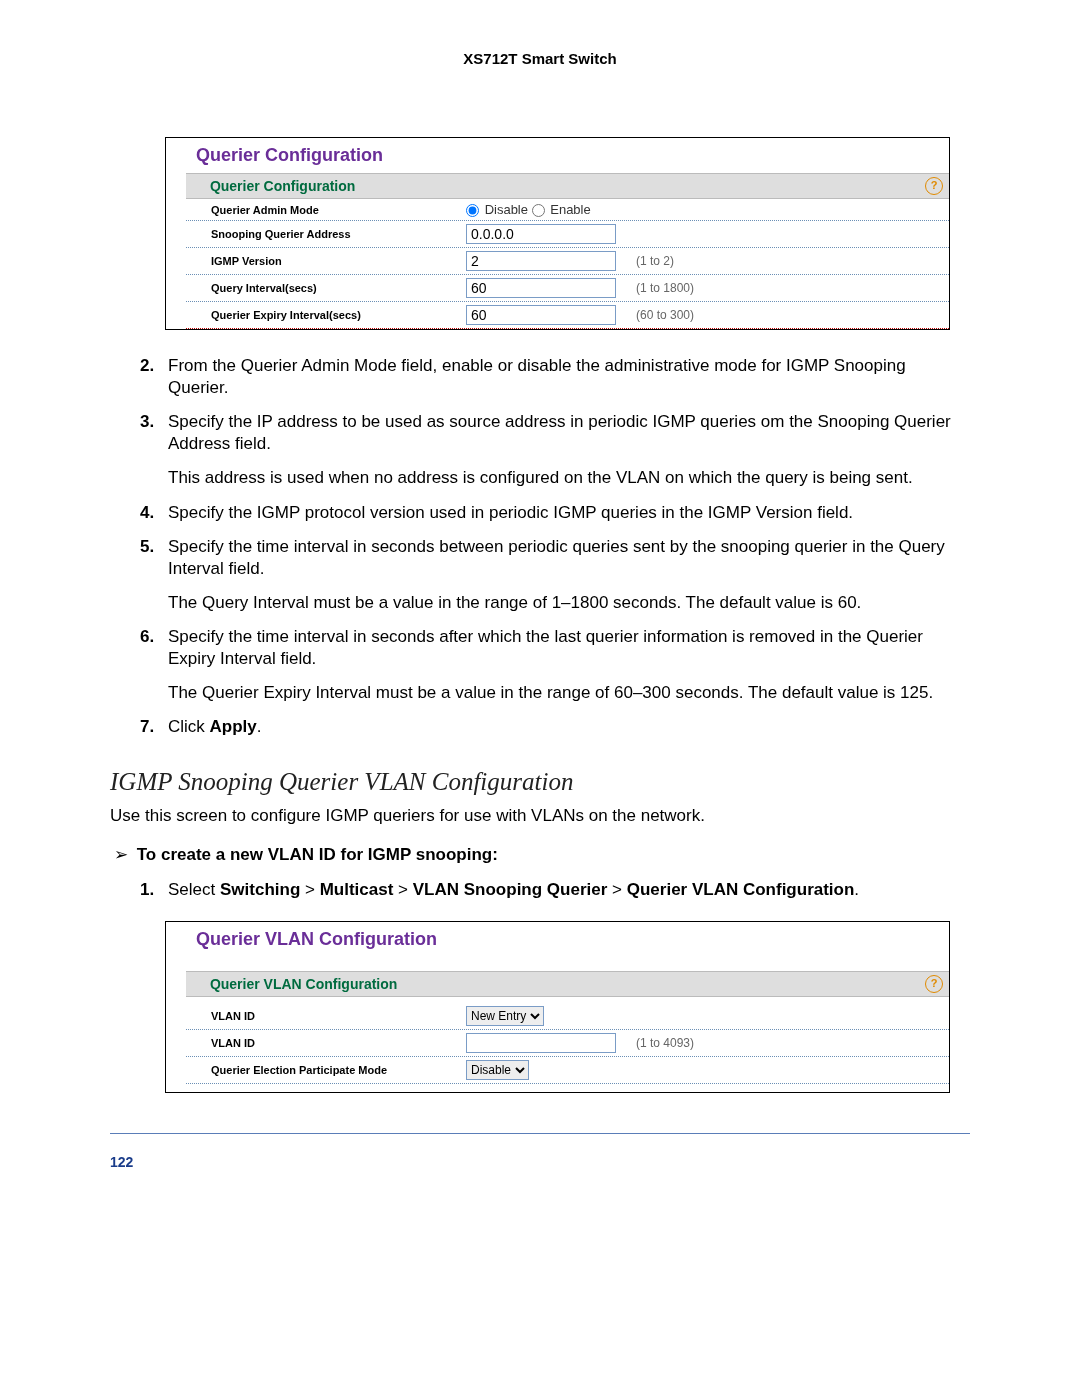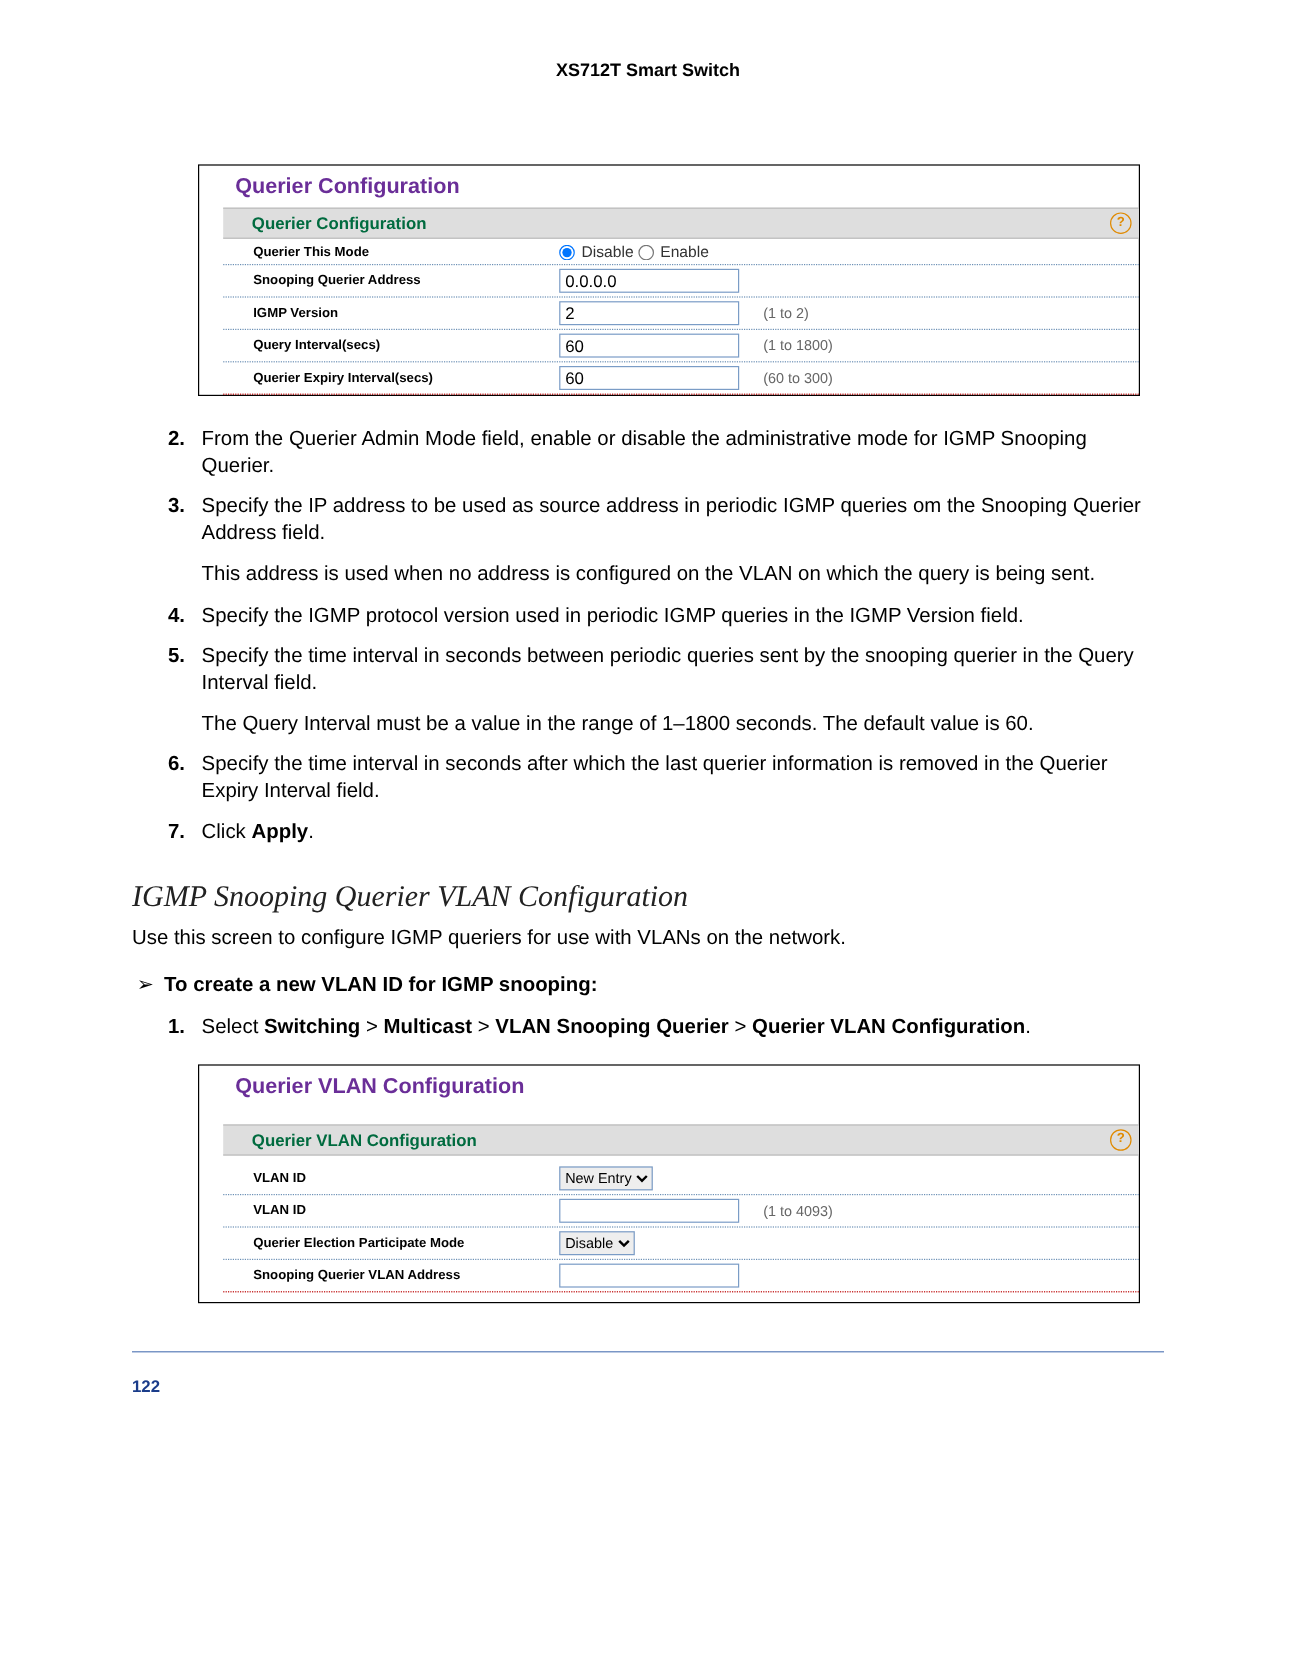--- a/index.html
+++ b/index.html
@@ -179,21 +179,21 @@
 
   <div class="panel">
     <div class="panel-title">Querier Configuration</div>
     <div class="panel-subhead">
       <span class="dots"></span>
       <span>Querier Configuration</span>
       <span class="help-icon">?</span>
     </div>
 
     <div class="form-row">
-      <div class="form-label">Querier This Mode</div>
+      <div class="form-label">Querier Admin Mode</div>
       <div class="form-control radio-group">
         <label><input type="radio" checked="" style=""> <span>Disable</span></label>
         &nbsp;
         <label><input type="radio" style=""> <span>Enable</span></label>
       </div>
     </div>
 
     <div class="form-row">
       <div class="form-label">Snooping Querier Address</div>
       <div class="form-control">
@@ -241,20 +241,21 @@
       <span>Specify the IGMP protocol version used in periodic IGMP queries in the IGMP Version field.</span>
     </li>
     <li>
       <span class="num">5.</span>
       <span>Specify the time interval in seconds between periodic queries sent by the snooping querier in the Query Interval field.</span>
       <p>The Query Interval must be a value in the range of 1–1800 seconds. The default value is 60.</p>
     </li>
     <li>
       <span class="num">6.</span>
       <span>Specify the time interval in seconds after which the last querier information is removed in the Querier Expiry Interval field.</span>
+      <p>The Querier Expiry Interval must be a value in the range of 60–300 seconds. The default value is 125.</p>
     </li>
     <li>
       <span class="num">7.</span>
       <span>Click </span><b>Apply</b><span>.</span>
     </li>
   </ol>
 
   <h2 class="section-heading">IGMP Snooping Querier VLAN Configuration</h2>
   <p class="intro">Use this screen to configure IGMP queriers for use with VLANs on the network.</p>
 
@@ -306,24 +307,18 @@
 
     <div class="form-row">
       <div class="form-label">Querier Election Participate Mode</div>
       <div class="form-control">
         <select>
           <option>Disable</option>
         </select>
       </div>
     </div>
 
-    <div class="form-row" style="border-bottom:1px dotted #b00;">
-      <div class="form-label">Snooping Querier VLAN Address</div>
-      <div class="form-control">
-          <input type="text" value="" style="">
-        </div>
-    </div>
     <div style="height:8px;"></div>
   </div>
 
   <div class="footer-line"></div>
   <div class="page-number">122</div>
 </div>
 
 </body></html>

